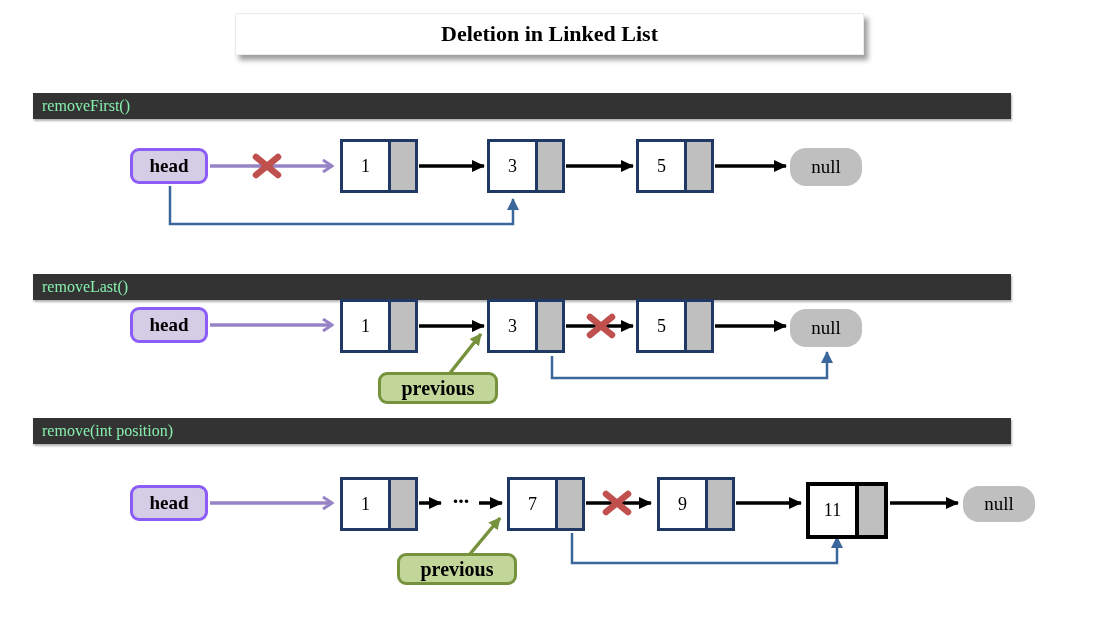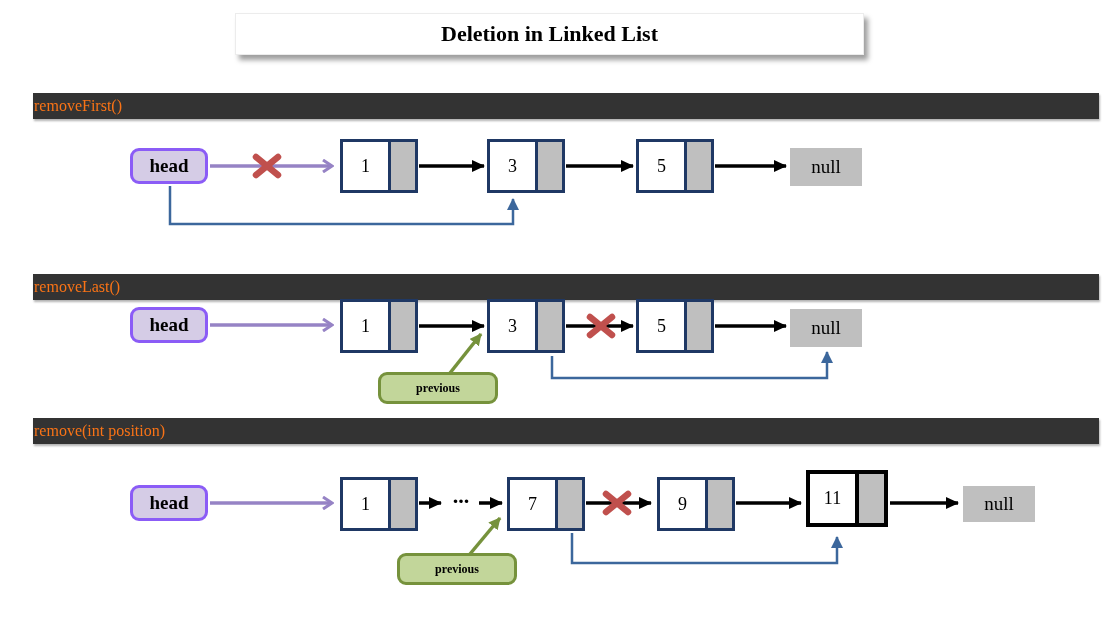--- a/index.html
+++ b/index.html
@@ -8,50 +8,50 @@
     font-family:"Liberation Serif","DejaVu Serif",serif;color:#000;overflow:hidden;
   }
   .title{
     position:absolute;left:235px;top:13px;width:627px;height:40px;
     background:#fff;border:1px solid #ececec;border-radius:0;
     box-shadow:4px 5px 5px #9e9e9e;
     display:flex;align-items:center;justify-content:center;
     font-size:22px;font-weight:bold;
   }
   .bar{
-    position:absolute;left:33px;width:1066px;height:26px;background:#333333;
-    color:#f97316;font-size:16px;line-height:26px;padding-left:1px;box-sizing:border-box;
+    position:absolute;left:33px;width:978px;height:26px;background:#333333;
+    color:#86efac;font-size:16px;line-height:26px;padding-left:9px;box-sizing:border-box;
     box-shadow:1px 2px 2px rgba(0,0,0,0.3);
   }
   .headbox{
     position:absolute;width:78px;height:36px;background:#d5cce6;
     border:3px solid #8b5cf6;border-radius:9px;box-sizing:border-box;
     display:flex;align-items:center;justify-content:center;
     font-size:19px;font-weight:bold;
   }
   .node{
     position:absolute;width:78px;height:54px;background:#ffffff;
     border:3px solid #1f3864;box-sizing:border-box;display:flex;
   }
   .node.black{border-color:#000;border-width:4px;width:82px;height:57px;}
   .node .data{
     flex:1;display:flex;align-items:center;justify-content:center;
     font-size:18px;background:#fff;
   }
   .node .ptr{width:24px;background:#bfbfbf;border-left:3px solid #1f3864;}
   .node.black .ptr{border-left:4px solid #000;width:25px;}
   .nullbox{
-    position:absolute;background:#bfbfbf;border-radius:0;
+    position:absolute;background:#bfbfbf;border-radius:16px;
     display:flex;align-items:center;justify-content:center;font-size:19px;
   }
   .prevbox{
     position:absolute;width:120px;height:32px;background:#c2d69a;
     border:3px solid #76923c;border-radius:9px;box-sizing:border-box;
     display:flex;align-items:center;justify-content:center;
-    font-size:12px;font-weight:bold;
+    font-size:20px;font-weight:bold;
   }
   .ellipsis{
     position:absolute;left:447px;top:484px;width:28px;height:24px;
     text-align:center;font-size:22px;font-weight:bold;line-height:24px;
   }
   svg.wires{position:absolute;left:0;top:0;width:1106px;height:623px;}
 </style>
 </head>
 <body>
 
@@ -157,20 +157,20 @@
   </div>
   <div class="ellipsis">...</div>
   <div class="node" style="left:507px;top:477px">
     <div class="data">7</div>
     <div class="ptr"></div>
   </div>
   <div class="node" style="left:657px;top:477px">
     <div class="data">9</div>
     <div class="ptr"></div>
   </div>
-  <div class="node black" style="left:806px;top:470px">
+  <div class="node black" style="left:806px;top:482px">
     <div class="data">11</div>
     <div class="ptr"></div>
   </div>
   <div class="nullbox" style="left:963px;top:486px;width:72px;height:36px">null</div>
   <div class="prevbox" style="left:397px;top:553px">previous</div>
 
 </div>
 
 </body></html>

